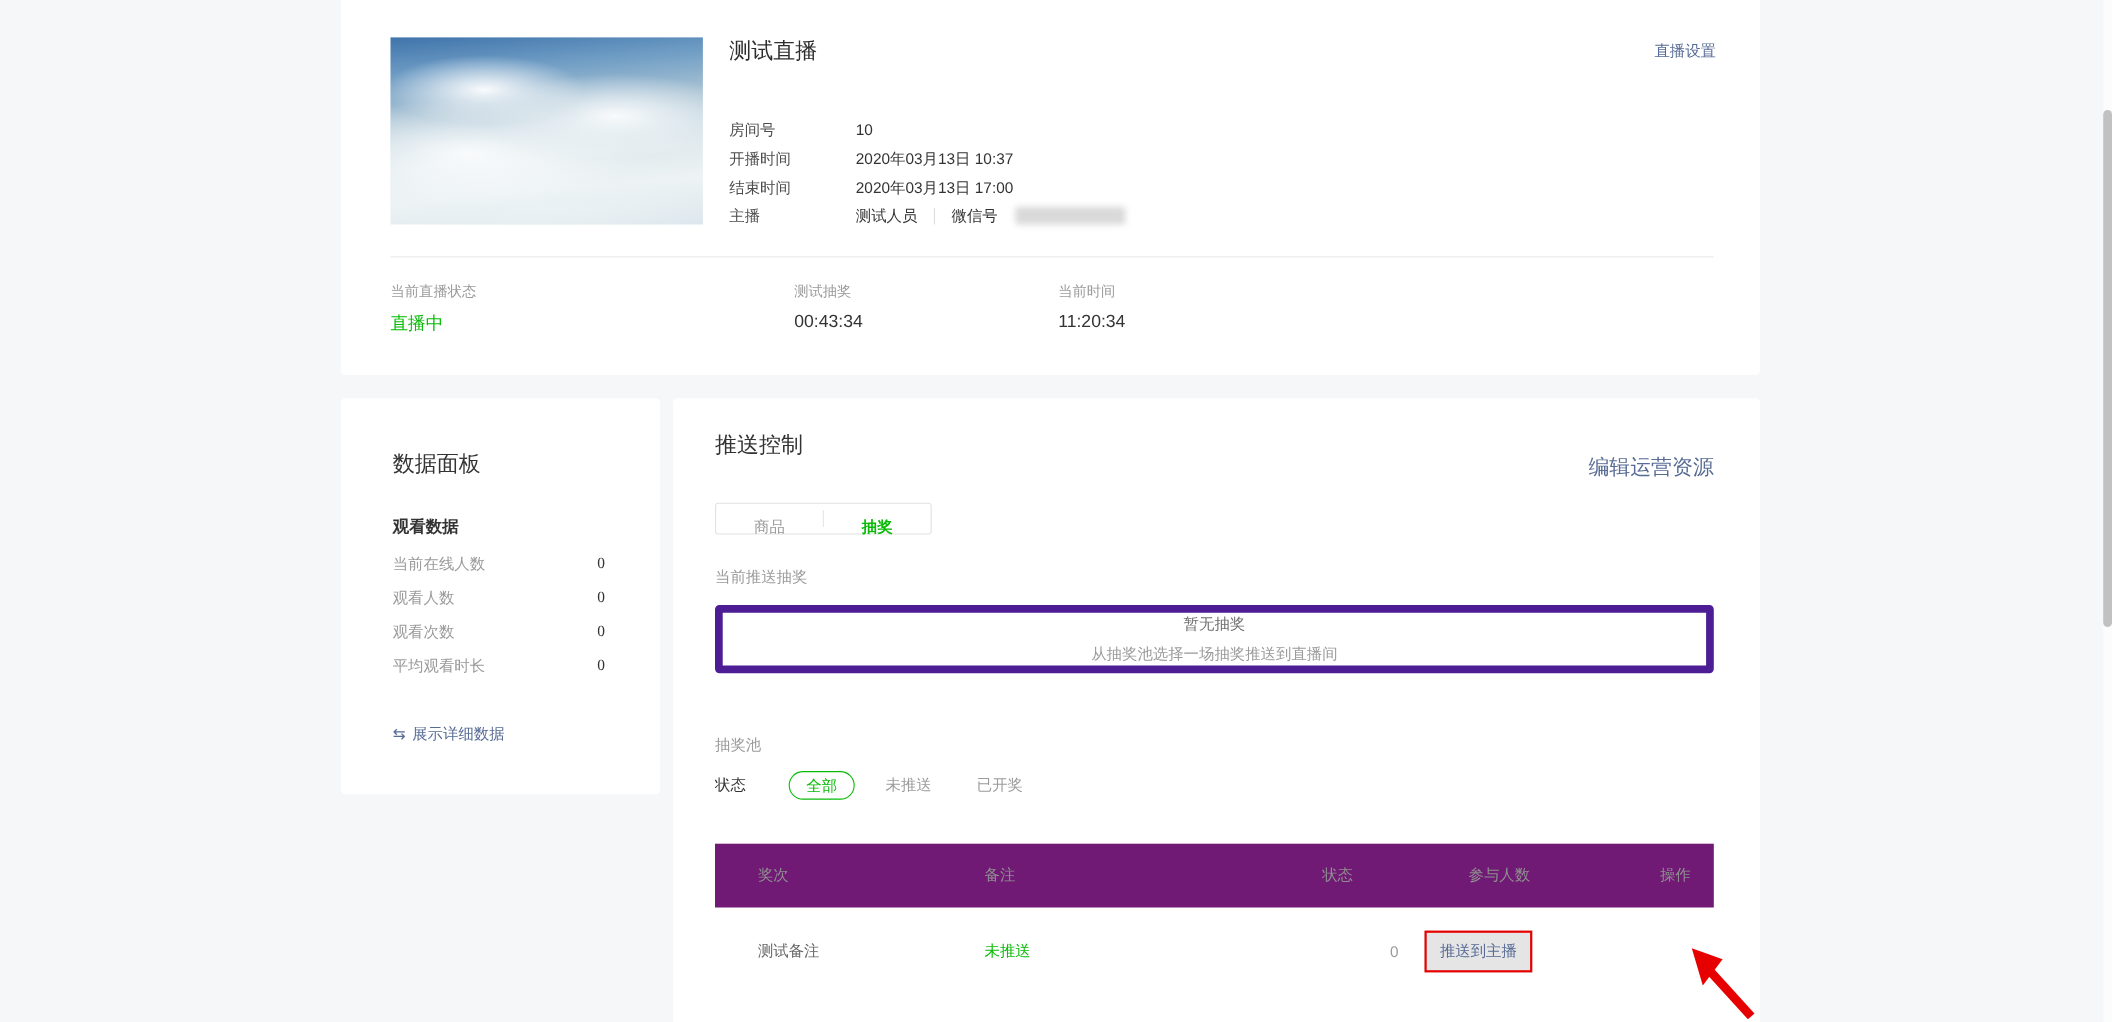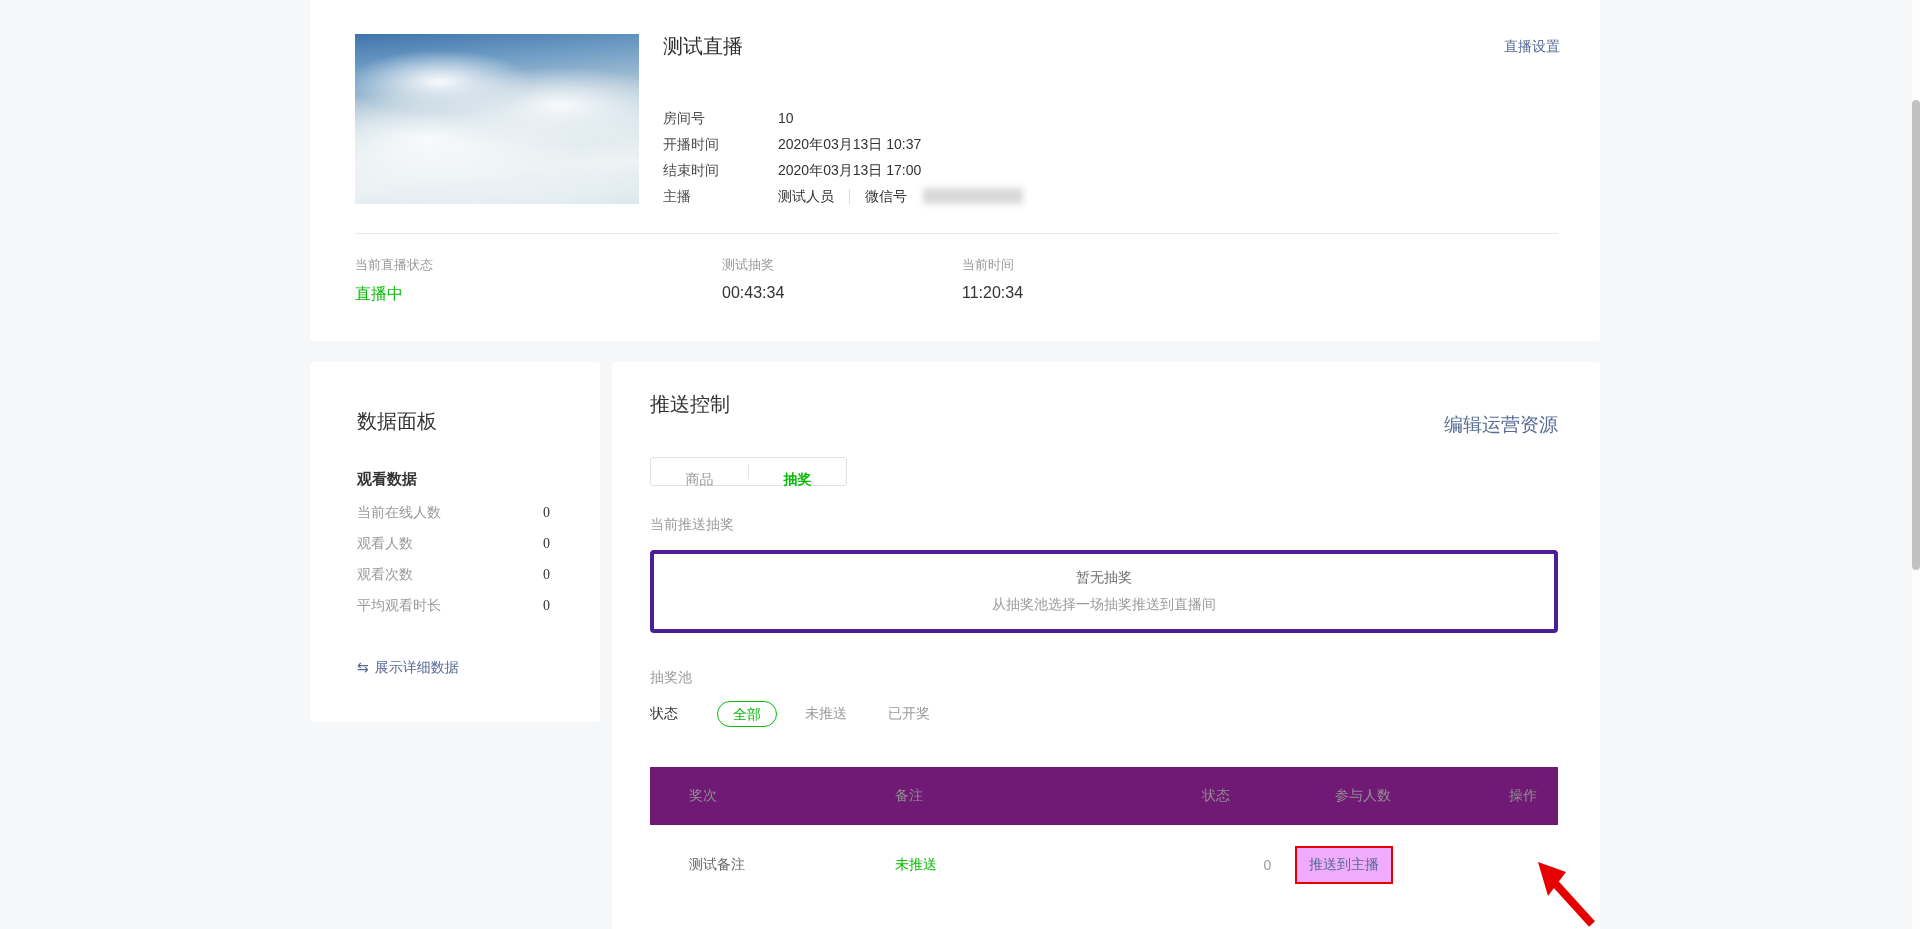--- a/index.html
+++ b/index.html
@@ -53,42 +53,42 @@
   #push-card { left:612px; top:362px; width:988px; height:600px; }
   .push-title { position:absolute; left:38px; top:29px; font-size:20px; color:#333; font-weight:500; }
   .edit-link { position:absolute; right:42px; top:50px; font-size:19px; color:#576b95; cursor:pointer; }
   .tab-group { position:absolute; left:38px; top:95px; width:197px; height:29px; border:1px solid #e2e2e2; border-radius:3px; display:flex; align-items:stretch; background:#fff; }
   .tab { flex:1; display:flex; align-items:center; justify-content:center; font-size:14px; color:#999; cursor:pointer;margin-top:16px; }
   .tab.active { color:#09bb07; font-weight:700; }
   .tab-sep { width:1px; height:15px; background:#e5e5e5; align-self:center; }
   .small-label { position:absolute; left:38px; font-size:14px; color:#9b9b9b; }
   #current-push-label { top:154px; }
   #pool-label { top:307px; }
-  .empty-box { position:absolute; left:38px; top:188px; width:908px; height:83px; border:4px solid #4c1d95; border-radius:4px; display:flex; flex-direction:column; align-items:center; justify-content:center; }
+  .empty-box { position:absolute; left:38px; top:188px; width:908px; height:62px; border:7px solid #4c1d95; border-radius:4px; display:flex; flex-direction:column; align-items:center; justify-content:center; }
   .empty-title { font-size:14px; color:#6f6f6f; }
   .empty-desc { font-size:14px; color:#9b9b9b; margin-top:9px; }
   .filter-row { position:absolute; left:38px; top:337px; height:30px; display:flex; align-items:center; }
   .filter-label { font-size:14px; color:#333; margin-right:39px; }
   .pill { height:26px; line-height:24px; padding:0 15px; border:1px solid #09bb07; border-radius:13px; color:#09bb07; font-size:14px; cursor:pointer; }
   .filter-item { font-size:14px; color:#9b9b9b; cursor:pointer; }
   #filter-unpushed { margin-left:28px; }
   #filter-drawn { margin-left:41px; }
 
   .lot-table { position:absolute; left:38px; top:405px; width:908px; }
   .t-head, .t-row { display:grid; grid-template-columns:206px 307px 131px 60px 1fr; padding:0 21px 0 39px; }
   .t-head { height:58px; background:#701a75; align-items:center; font-size:14px; color:#8f8f8f; }
   .t-row { min-height:80px; align-items:center; font-size:14px; }
   .cell-center { text-align:center; }
   .cell-right { text-align:right; justify-self:end; }
   .prize-name { font-size:14px; color:#333; font-weight:700; }
   .prize-sub { font-size:13px; color:#9b9b9b; margin-top:8px; }
   .note-cell { color:#666; }
   .status-cell { color:#09bb07; }
   .count-cell { color:#9b9b9b; }
-  .action-box { display:inline-block; border:2px solid #e60000; padding:8px 12px; background:#f0abfc; }
+  .action-box { display:inline-block; border:2px solid #e60000; padding:8px 12px; background:#e5e5e5; }
   .action-link { font-size:14px; color:#576b95; cursor:pointer; white-space:nowrap; }
 
   
   #anno-arrow { position:absolute; left:1528px; top:858px; width:76px; height:70px; pointer-events:none; }
 
   
   .scroll-track { position:absolute; right:0; top:0; width:8px; height:929px; background:#fcfcfc; }
   .scroll-thumb { position:absolute; left:0; top:100px; width:8px; height:470px; background:#c1c1c1; border-radius:4px; cursor:pointer; }
 </style>
 </head>

